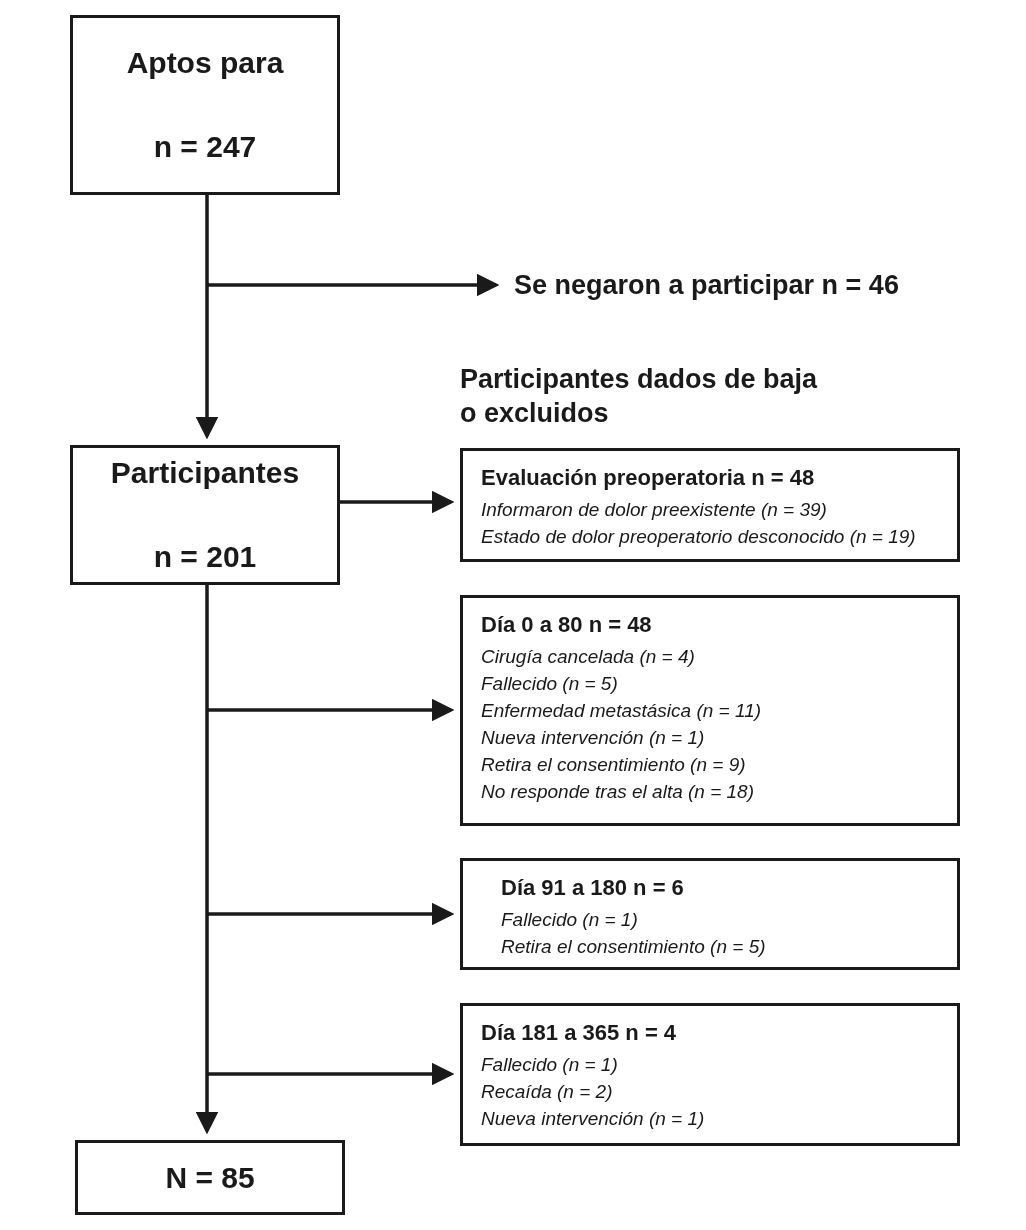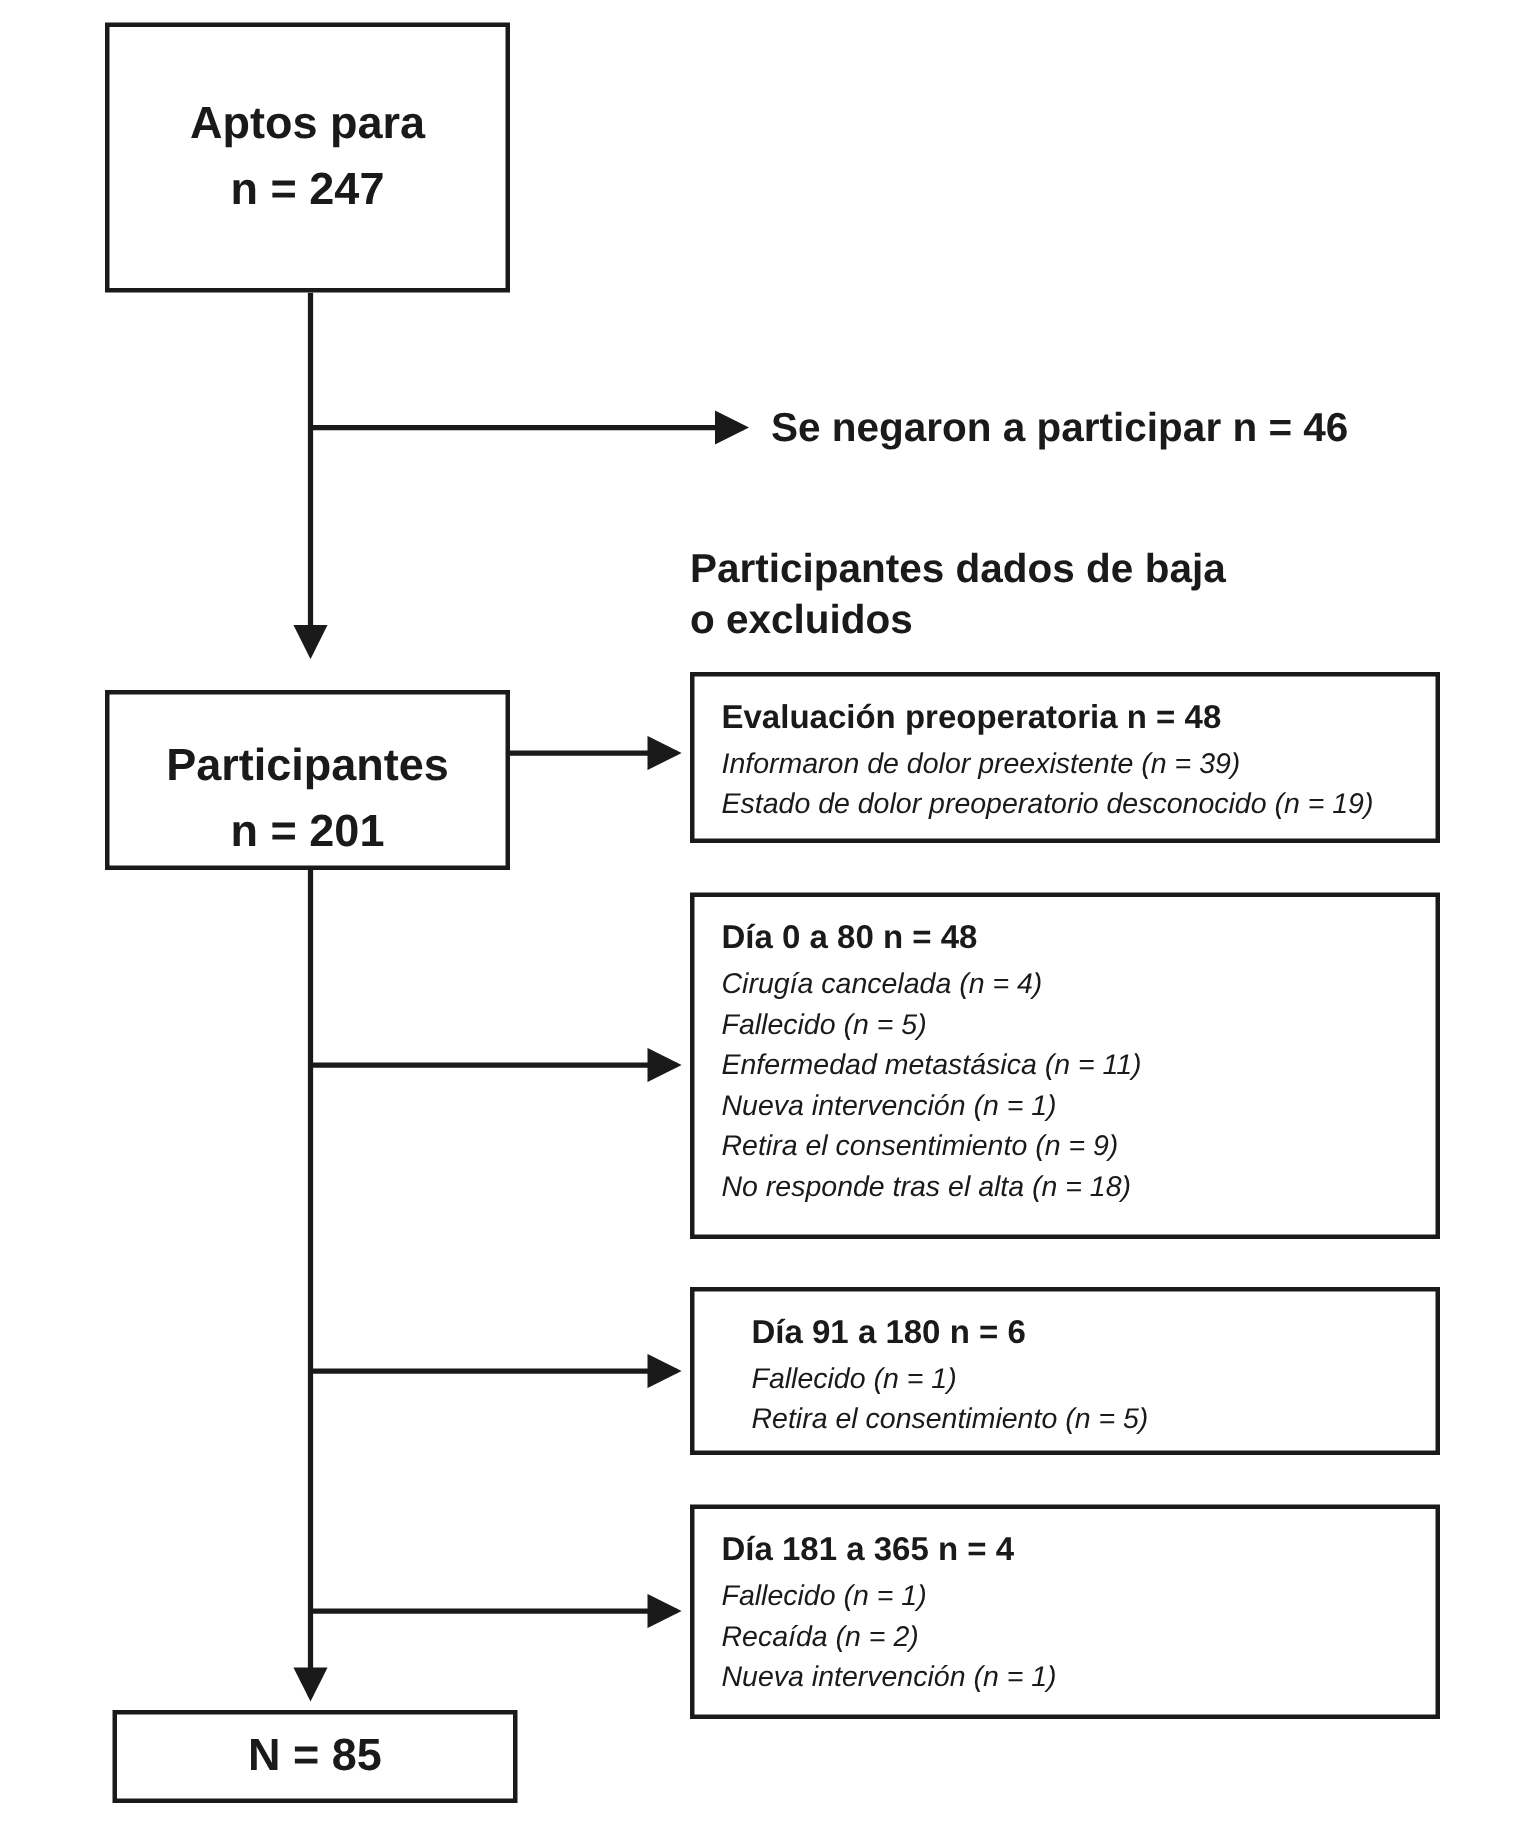--- a/index.html
+++ b/index.html
@@ -20,20 +20,21 @@
     position: absolute;
     inset: 0;
     z-index: 0;
   }
   .box {
     position: absolute;
     box-sizing: border-box;
     border: 3px solid #1a1a1a;
     background: #ffffff;
     z-index: 1;
+    gap: 40px;
   }
   .main-box {
     display: flex;
     flex-direction: column;
     align-items: center;
     justify-content: center;
     text-align: center;
     font-weight: bold;
     font-size: 30px;
     line-height: 44px;
@@ -69,22 +70,22 @@
     top: 362px;
     width: 546px;
     text-align: left;
     font-weight: bold;
     font-size: 27px;
     line-height: 34px;
     z-index: 1;
   }
   
   .box-eligible      { left: 70px;  top: 15px;   width: 270px; height: 180px; }
-  .box-participants  { left: 70px;  top: 460px;  width: 270px; height: 120px; justify-content: flex-end; }
-  .box-final         { left: 75px;  top: 1140px; width: 270px; height: 62px; }
+  .box-participants  { left: 70px;  top: 445px;  width: 270px; height: 140px; }
+  .box-final         { left: 75px;  top: 1140px; width: 270px; height: 75px; }
   .box-excl-0        { left: 460px; top: 448px;  width: 500px; height: 114px; }
   .box-excl-1        { left: 460px; top: 595px;  width: 500px; height: 231px; }
   .box-excl-2        { left: 460px; top: 858px;  width: 500px; height: 112px; padding-left: 38px; }
   .box-excl-3        { left: 460px; top: 1003px; width: 500px; height: 143px; }
 </style>
 </head>
 <body>
 
 <div class="canvas">
 

